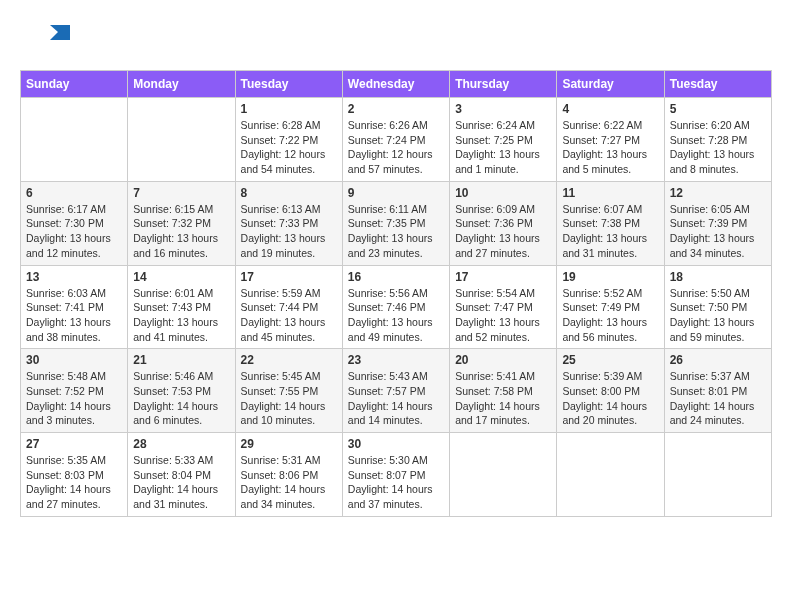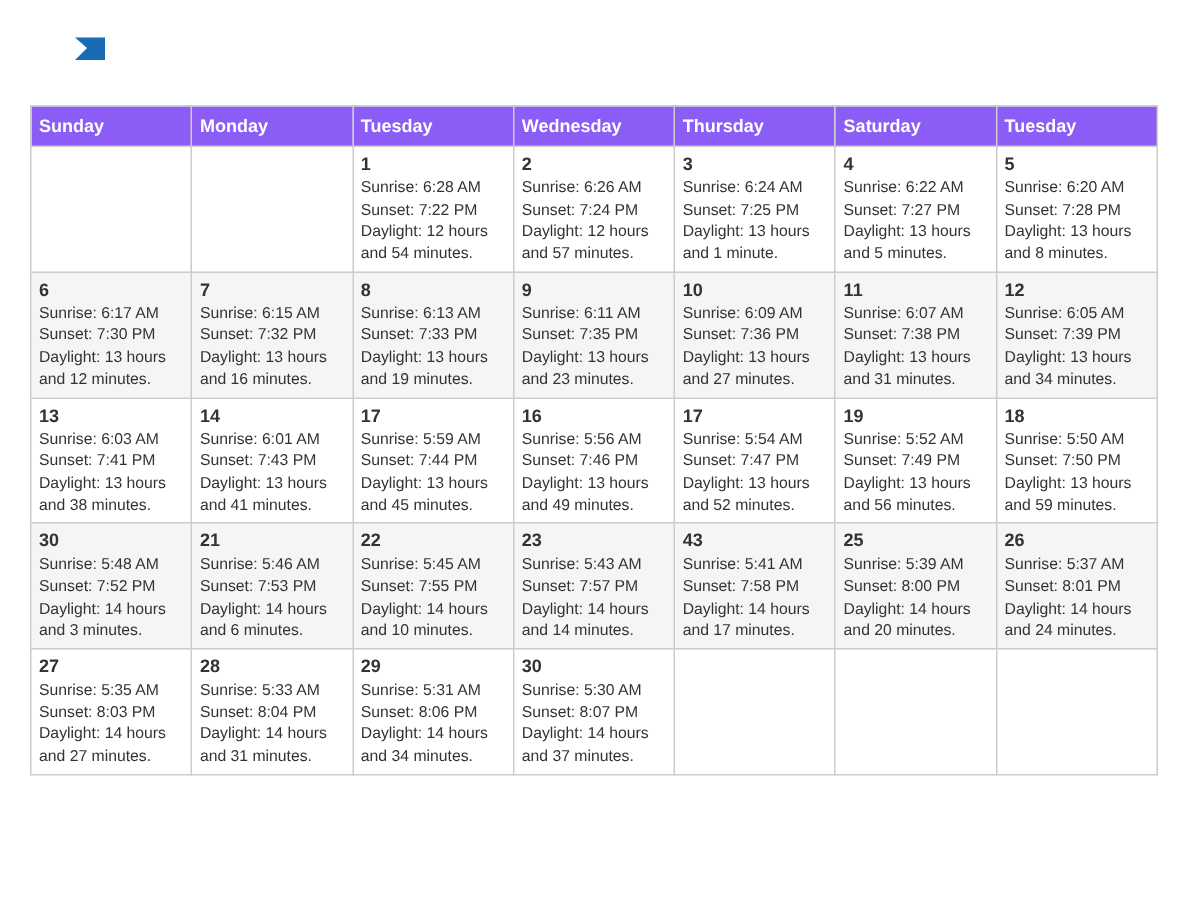--- a/index.html
+++ b/index.html
@@ -211,21 +211,21 @@
         </td>
         <td>
           <span class="day-number">22</span>
           <div class="day-info">Sunrise: 5:45 AM<br>Sunset: 7:55 PM<br>Daylight: 14 hours and 10 minutes.</div>
         </td>
         <td>
           <span class="day-number">23</span>
           <div class="day-info">Sunrise: 5:43 AM<br>Sunset: 7:57 PM<br>Daylight: 14 hours and 14 minutes.</div>
         </td>
         <td>
-          <span class="day-number">43</span>
+          <span class="day-number">20</span>
           <div class="day-info">Sunrise: 5:41 AM<br>Sunset: 7:58 PM<br>Daylight: 14 hours and 17 minutes.</div>
         </td>
         <td>
           <span class="day-number">25</span>
           <div class="day-info">Sunrise: 5:39 AM<br>Sunset: 8:00 PM<br>Daylight: 14 hours and 20 minutes.</div>
         </td>
         <td>
           <span class="day-number">26</span>
           <div class="day-info">Sunrise: 5:37 AM<br>Sunset: 8:01 PM<br>Daylight: 14 hours and 24 minutes.</div>
         </td>

